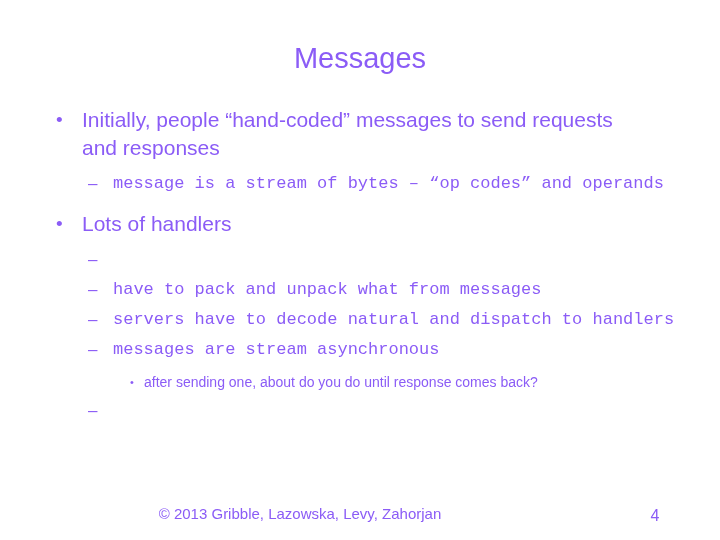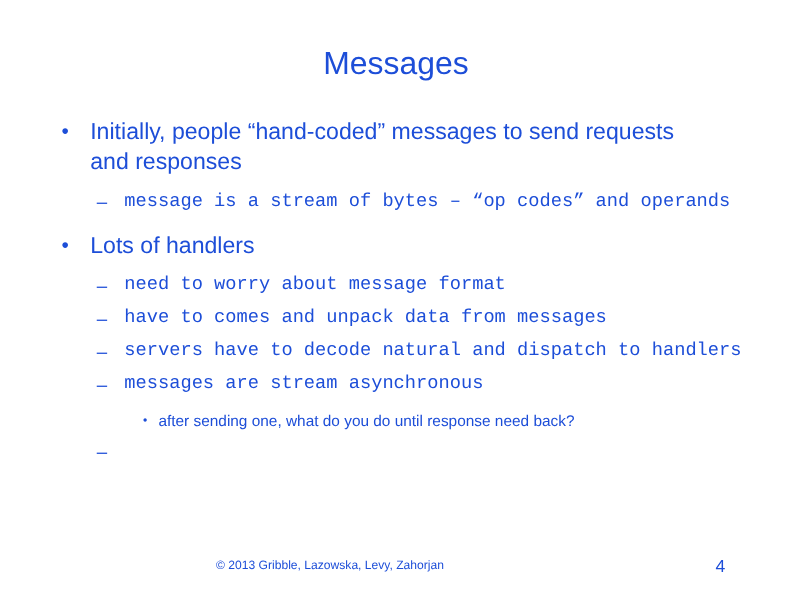--- a/index.html
+++ b/index.html
@@ -5,21 +5,21 @@
   html, body {
     margin: 0;
     padding: 0;
     background: #ffffff;
   }
   .slide {
     position: relative;
     width: 720px;
     height: 540px;
     background: #ffffff;
-    color: #1d4ed8;
+    color: #8b5cf6;
     font-family: "Liberation Sans", sans-serif;
     overflow: hidden;
   }
 
   
   .slide-title {
     position: absolute;
     top: 41px;
     left: 0;
     width: 720px;
@@ -99,21 +99,21 @@
   .gap-md { height: 10px; }
   .gap-lg { height: 14px; }
 
   
   .footer-copyright {
     position: absolute;
     top: 507px;
     left: 0;
     width: 600px;
     text-align: center;
-    font-size: 11px;
+    font-size: 15px;
     line-height: 14px;
     white-space: nowrap;
   }
   .footer-pagenum {
     position: absolute;
     top: 506px;
     left: 620px;
     width: 70px;
     text-align: center;
     font-size: 16px;
@@ -145,49 +145,48 @@
 
     <div class="bullet-row lvl1">
       <span class="marker">•</span>
       <span class="text">Lots of handlers</span>
     </div>
 
     <div class="gap-md"></div>
 
     <div class="bullet-row lvl2">
       <span class="marker">–</span>
-      <span class="text">need to worry about message format</span>
     </div>
 
     <div class="gap-sm"></div>
 
     <div class="bullet-row lvl2">
       <span class="marker">–</span>
-      <span class="text">have to comes and unpack data from messages</span>
+      <span class="text">have to pack and unpack what from messages</span>
     </div>
 
     <div class="gap-sm"></div>
 
     <div class="bullet-row lvl2">
       <span class="marker">–</span>
       <span class="text">servers have to decode natural and dispatch to handlers</span>
     </div>
 
     <div class="gap-sm"></div>
 
     <div class="bullet-row lvl2">
       <span class="marker">–</span>
       <span class="text">messages are stream asynchronous</span>
     </div>
 
     <div class="gap-md"></div>
 
     <div class="bullet-row lvl3">
       <span class="marker">•</span>
-      <span class="text">after sending one, what do you do until response need back?</span>
+      <span class="text">after sending one, about do you do until response comes back?</span>
     </div>
 
     <div class="gap-sm"></div>
 
     <div class="bullet-row lvl2">
       <span class="marker">–</span>
     </div>
 
   </div>
 

